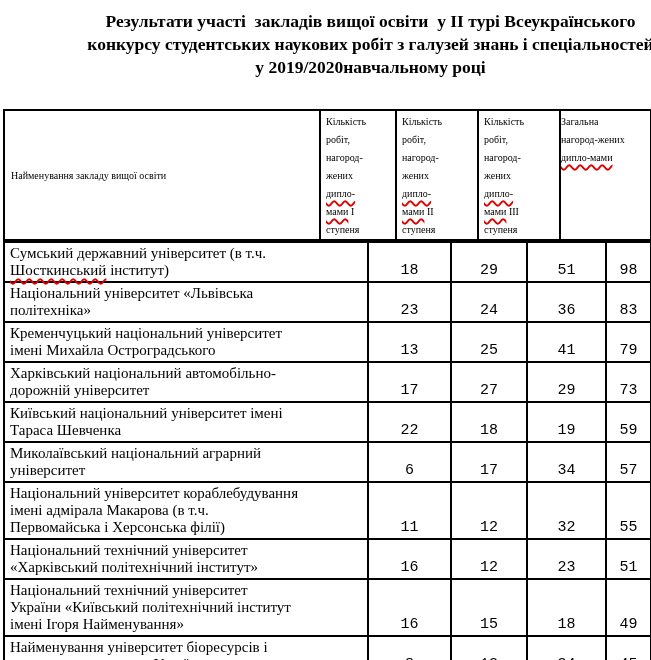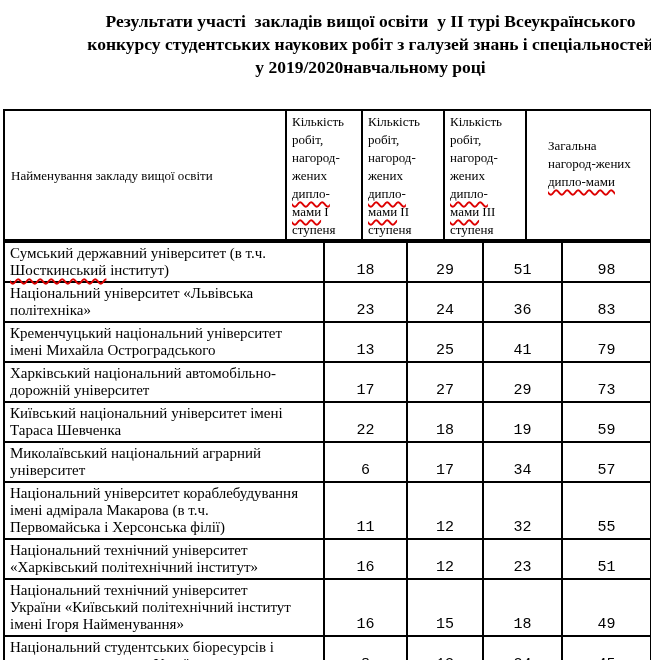--- a/index.html
+++ b/index.html
@@ -9,32 +9,32 @@
     background:var(--bg,#fff); color:var(--text,#000);
     font-family:"Liberation Serif","DejaVu Serif",serif;
   }
   
   .title { position:absolute; top:10px; left:0; width:651px; text-align:center;
     font-weight:bold; font-size:17.5px; line-height:23px;margin-left:45px; }
   .title div { white-space:pre; }
   
   .tbl-header { position:absolute; left:3px; top:109px; width:649px; height:132px;
     border:2px solid var(--border,#000); display:flex; background:#fff; }
-  .h-cell { border-right:2px solid var(--border,#000); font-size:13px; line-height:18px;
+  .h-cell { border-right:2px solid var(--border,#000); font-size:10px; line-height:18px;
     padding:2px 2px 0 5px; overflow:hidden; }
   .h-cell div { white-space:nowrap; }
-  .h-name { width:282px; display:flex; align-items:center; padding-left:6px; }
+  .h-name { width:316px; display:flex; align-items:center; padding-left:6px; }
   .h-c1 { width:76px; } .h-c2 { width:82px; } .h-c3 { width:82px; }
-  .h-total { flex:1; border-right:none; padding-left:21px;margin-top:24px; }
+  .h-total { flex:1; border-right:none; padding-left:0; }
   .h-total .b { font-weight:bold; }
   
   .tbl-body { position:absolute; left:3px; top:241px; width:649px;
     border:2px solid var(--border,#000); border-bottom:none; background:#fff; }
   .b-row { display:flex; border-bottom:2px solid var(--border,#000); }
-  .b-name { width:320px; border-right:2px solid var(--border,#000);
+  .b-name { width:364px; border-right:2px solid var(--border,#000);
     font-size:15px; line-height:17px; padding:2px 3px 2px 5px; }
   .b-name div { white-space:nowrap; }
   .b-num { border-right:2px solid var(--border,#000); font-size:15px; line-height:16px;
     display:flex; align-items:flex-end; justify-content:center; padding-bottom:2px;font-family:Liberation Mono, monospace; }
   .b-n1 { width:83px; } .b-n2 { width:76px; } .b-n3 { width:79px; }
   .b-n4 { flex:1; border-right:none; }
   
   .sq { text-decoration-line:underline; text-decoration-style:wavy;
     text-decoration-color:var(--spell,#dd0000); text-decoration-thickness:1.5px;
     text-underline-offset:3px;font-family:Liberation Serif, serif; }
@@ -174,21 +174,21 @@
         <div>України «Київський політехнічний інститут</div>
         <div>імені Ігоря Найменування»</div>
       </div>
       <div class="b-num b-n1">16</div>
       <div class="b-num b-n2">15</div>
       <div class="b-num b-n3">18</div>
       <div class="b-num b-n4">49</div>
     </div>
     <div class="b-row">
       <div class="b-name">
-        <div>Національний студентських біоресурсів і</div>
+        <div>Найменування університет біоресурсів і</div>
         <div>природокористування України</div>
       </div>
       <div class="b-num b-n1">8</div>
       <div class="b-num b-n2">13</div>
       <div class="b-num b-n3">24</div>
       <div class="b-num b-n4">45</div>
     </div>
   </div>
 
 </body></html>

